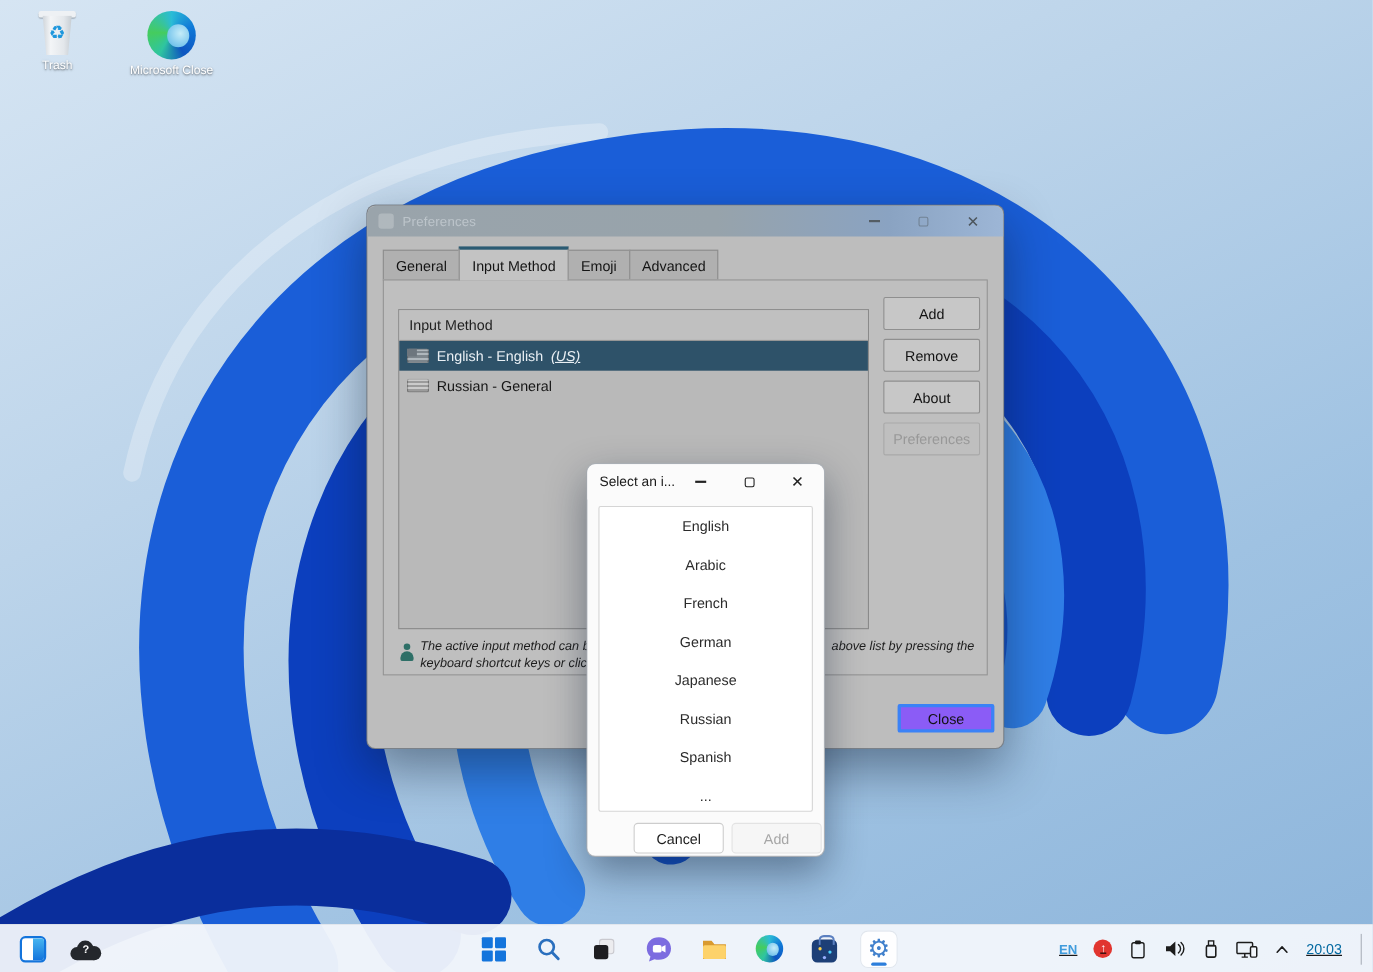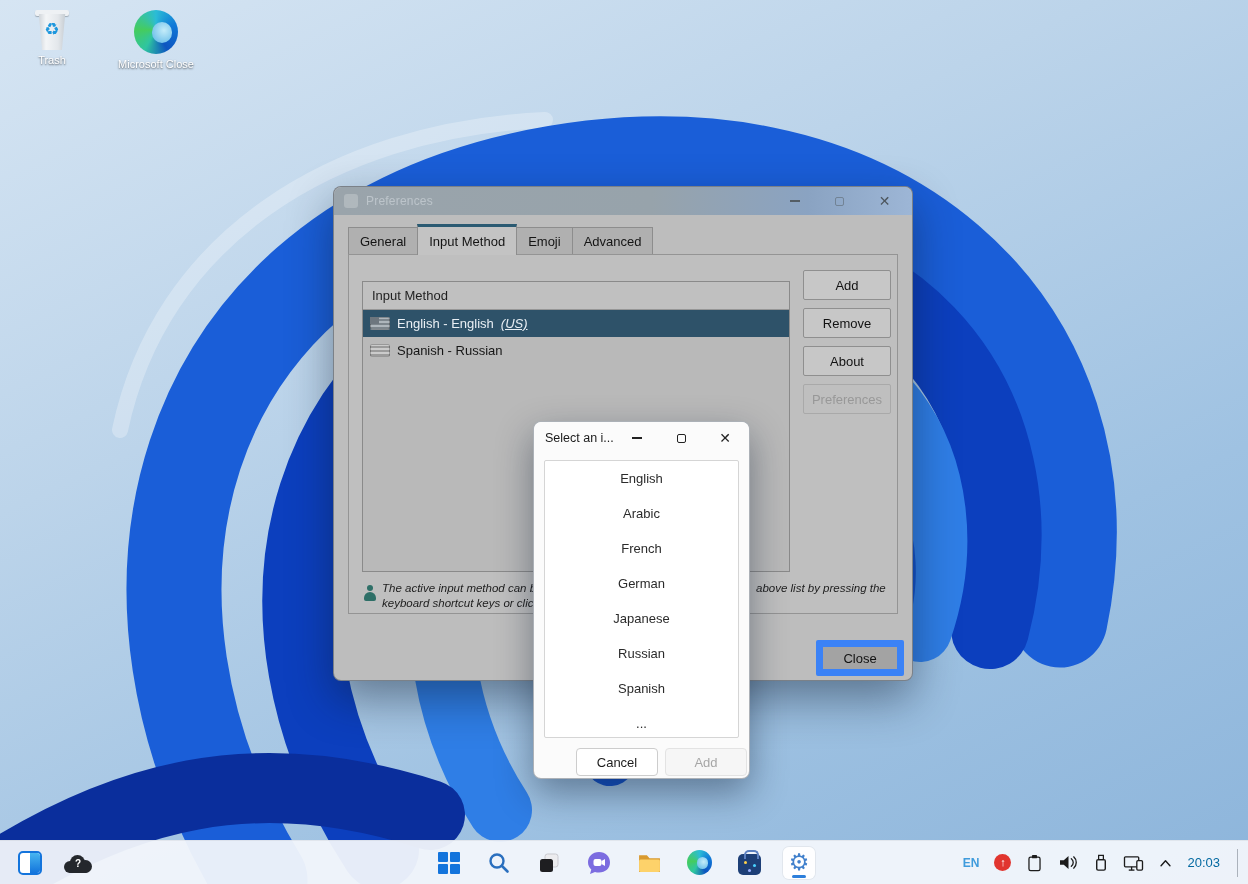--- a/index.html
+++ b/index.html
@@ -79,22 +79,22 @@
 
   .info-person { position:absolute; left:14px; top:330px; width:14px; height:18px; }
   .info-person::before { content:""; position:absolute; left:4px; top:0;
     width:6px; height:6px; border-radius:50%; background:#2e6f67; }
   .info-person::after { content:""; position:absolute; left:1px; top:7px;
     width:12px; height:9px; border-radius:6px 6px 2px 2px; background:#2e6f67; }
   .ifrag { position:absolute; font-size:11.5px; font-style:italic; color:#1d1d1d;
     white-space:nowrap; }
   .ifrag.clip { width:153px; overflow:hidden; }
 
-  .close-btn { position:absolute; left:482px; top:453px; width:88px; height:36px;
-    font-size:13px; color:#121212; background:#a3a3a3; border:7px solid #3b82f6;
+  .close-btn { position:absolute; left:482px; top:453px; width:88px; height:26px;
+    font-size:13px; color:#121212; background:#8b5cf6; border:3px solid #3b82f6;
     border-radius:2px; font-family:inherit; }
 
   
   .win-select { position:absolute; left:533px; top:421px; width:217px; height:358px;
     background:#fbfbfb; border:1px solid rgba(120,128,138,.6); border-radius:8px;
     box-shadow:0 14px 36px rgba(10,25,45,.42); z-index:10; }
   .win-select .titlebar { position:absolute; left:0; top:0; right:0; height:32px;
     display:flex; align-items:center; border-radius:8px 8px 0 0; background:#fbfbfb; }
   .win-select .title { margin-left:11px; font-size:12.5px; color:#1a1a1a; }
   .wc2-group { position:absolute; right:2px; top:0; height:32px; display:flex; }
@@ -139,21 +139,21 @@
     grid-template-columns:1fr 1fr; grid-template-rows:1fr 1fr; }
   .win-logo span { background:#1374dc; border-radius:1px; }
   .edge-task { width:25px; height:25px; }
   .gear-glyph { font-size:23px; color:#4180cc; line-height:1; }
   .store-glyph { width:23px; height:21px; margin-top:3px; background:#1d3f77;
     border-radius:5px; position:relative; }
   .store-glyph::before { content:""; position:absolute; left:6px; top:-4px; width:11px;
     height:7px; border:2px solid #5a7fc0; border-bottom:none; border-radius:5px 5px 0 0; }
   .store-glyph .dots { position:absolute; left:6px; top:7px; width:3px; height:3px;
     border-radius:50%; background:#ffd24a; box-shadow:9px 3px 0 #4ad2ff, 4px 8px 0 #9ab0ff; }
-  .tb-right { position:absolute; right:10px; display:flex; align-items:center; gap:15px; }
+  .tb-right { position:absolute; right:10px; display:flex; align-items:center; gap:15px;text-decoration:underline; }
   .lang-ind { font-size:12px; font-weight:600; color:#3f9bdc; }
   .notif-circle { width:17px; height:17px; border-radius:50%; background:#e1352f;
     display:flex; align-items:center; justify-content:center; }
   .notif-circle span { color:#fff; font-size:11px; font-weight:bold; line-height:1; }
   .tray-svg { display:block; }
   .clock { font-size:13px; color:#0369a1; }
   .show-desktop { width:1px; height:28px; background:rgba(50,60,72,.35); margin-left:2px; }
 </style>
 </head>
 <body>
@@ -218,21 +218,21 @@
   <div class="panel">
     <div class="imlist">
       <div class="hdr">Input Method</div>
       <div class="imrow selected">
         <span class="flag"></span>
         <span>English - English </span>
           <span class="suffix">(US)</span>
       </div>
       <div class="imrow">
         <span class="flag"></span>
-        <span>Spanish - Russian</span>
+        <span>Russian - General</span>
       </div>
     </div>
 
     <div class="sidebtns">
       <button class="btn">Add</button>
       <button class="btn">Remove</button>
       <button class="btn">About</button>
       <button class="btn disabled" disabled="">Preferences</button>
     </div>
 

